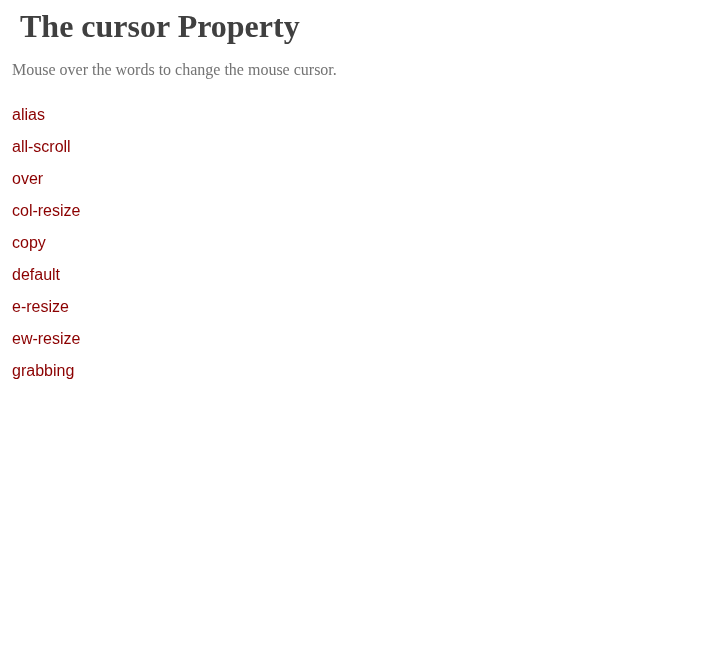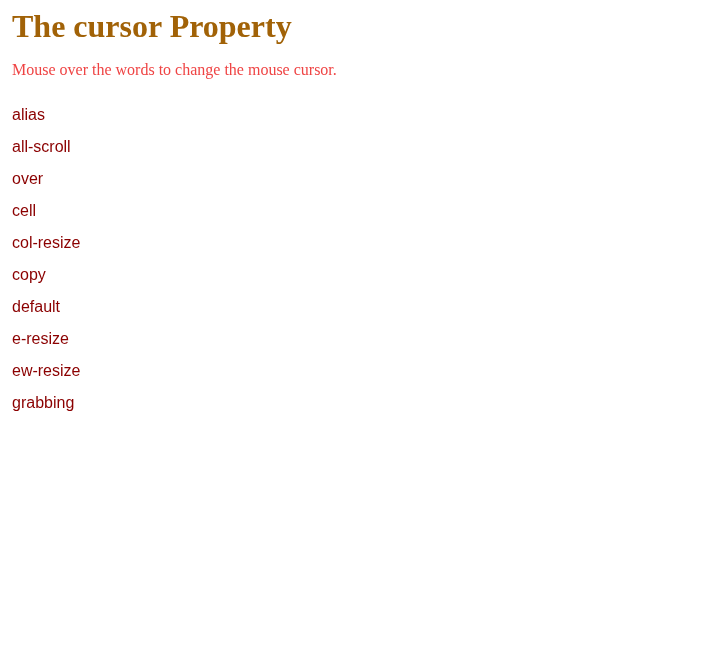--- a/index.html
+++ b/index.html
@@ -10,27 +10,28 @@
     body {
       background: #ffffff;
       font-family: Georgia, 'Times New Roman', serif;
       padding: 8px 12px;
       width: 718px;
       min-height: 670px;
     }
     h1 {
       font-size: 2em;
       font-weight: bold;
-      color: #a16207;
+      color: #404040;
       margin-bottom: 16px;
       font-family: Georgia, 'Times New Roman', serif;
+      margin-left: 8px;
     }
     .subtitle {
       font-size: 1em;
-      color: #ef4444;
+      color: #737373;
       margin-bottom: 20px;
       font-family: Georgia, 'Times New Roman', serif;
     }
     .cursor-list {
       list-style: none;
       padding: 0;
       margin: 0;
     }
     .cursor-list li {
       padding: 4px 0;
@@ -44,20 +45,19 @@
 </head>
 <body>
 
 <h1>The cursor Property</h1>
 <p class="subtitle">Mouse over the words to change the mouse cursor.</p>
 
 <ul class="cursor-list">
 <li class="cursor-alias">alias</li>
     <li class="cursor-all-scroll">all-scroll</li>
     <li class="cursor-auto">over</li>
-    <li class="cursor-cell">cell</li>
     <li class="cursor-col-resize">col-resize</li>
     <li class="cursor-copy">copy</li>
     <li class="cursor-default">default</li>
     <li class="cursor-e-resize">e-resize</li>
     <li class="cursor-ew-resize">ew-resize</li>
     <li class="cursor-grabbing">grabbing</li>
   </ul>
 
 </body></html>

